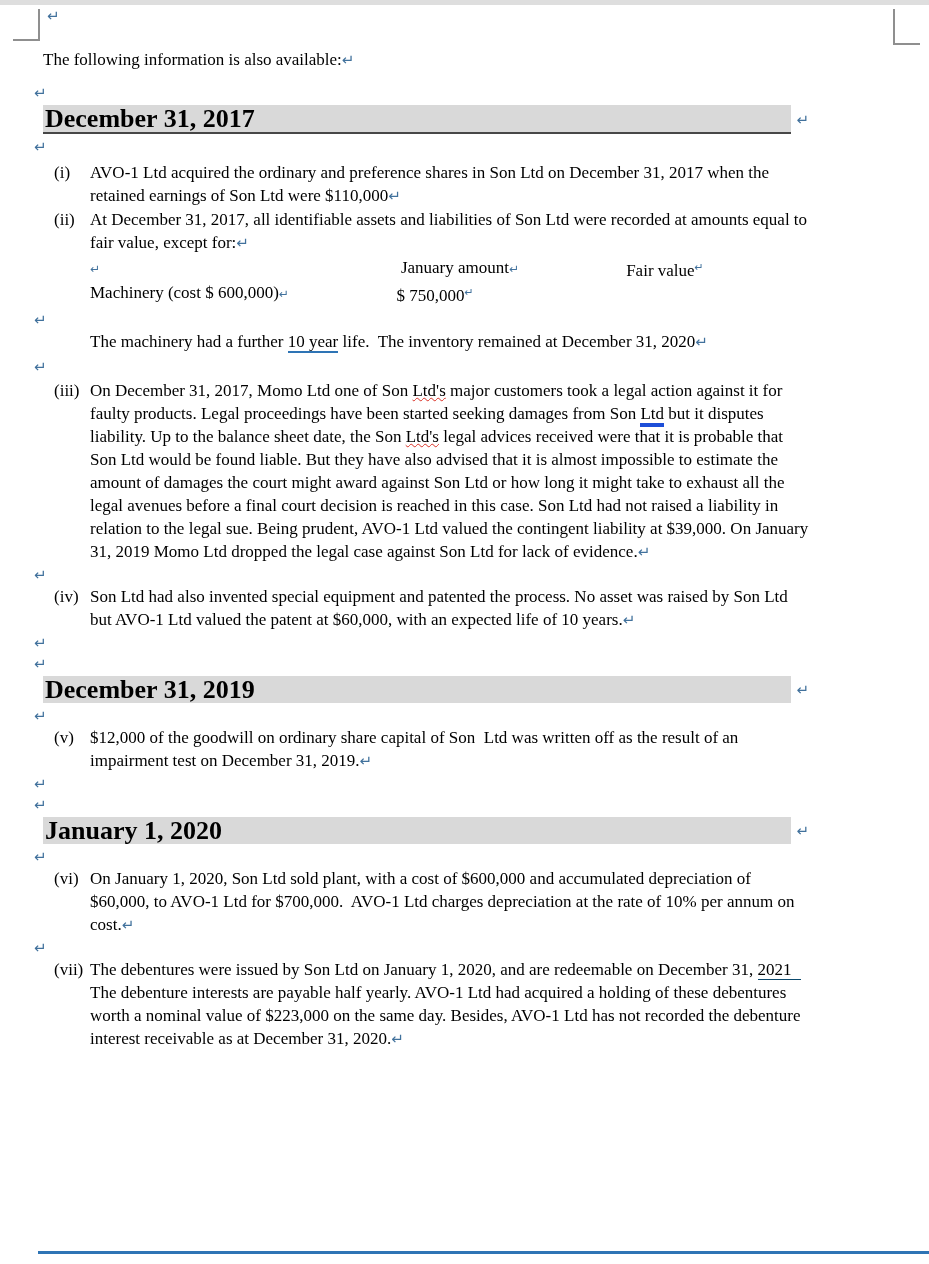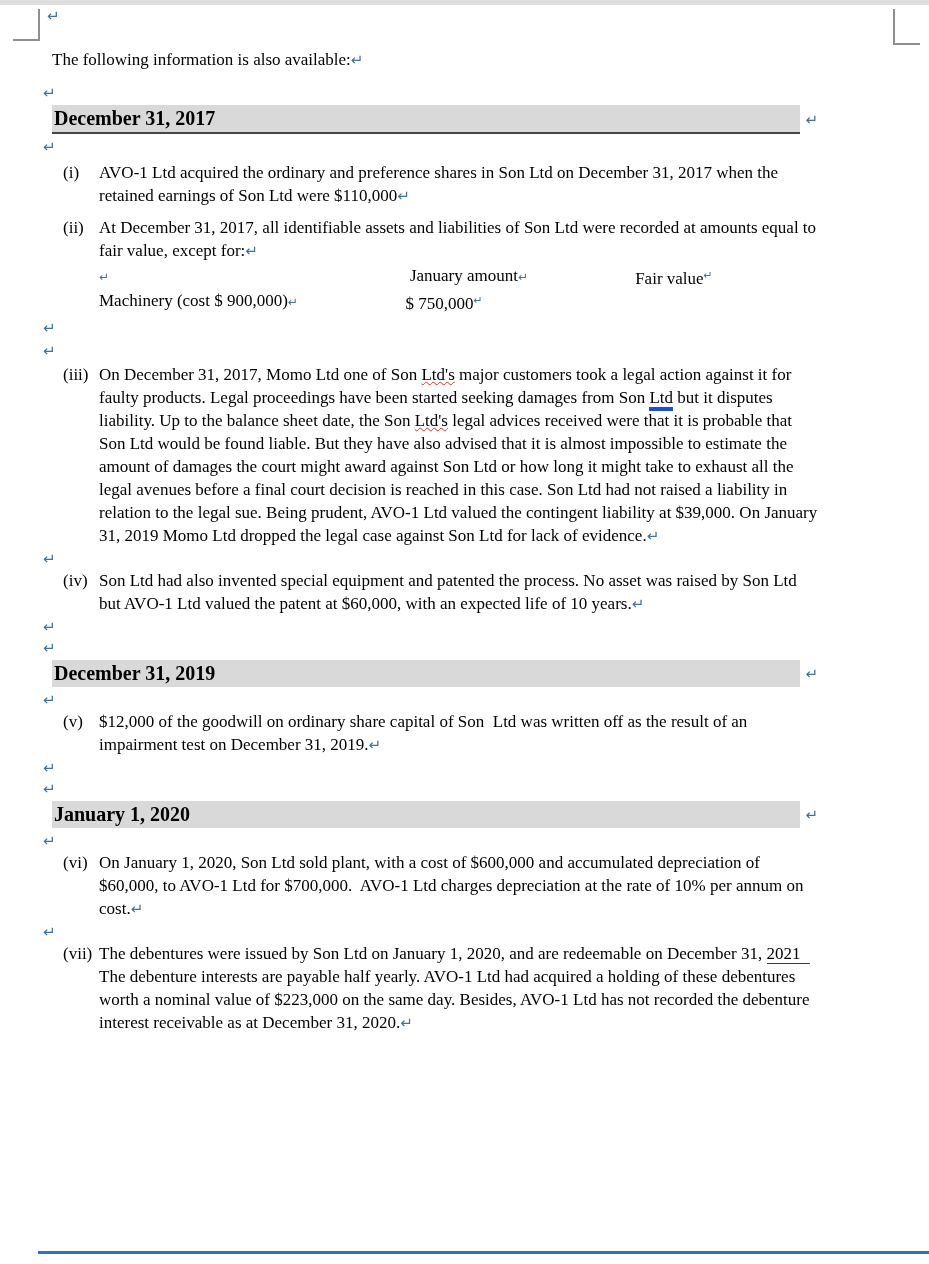--- a/index.html
+++ b/index.html
@@ -19,29 +19,29 @@
     border-left:2px solid var(--crop-mark,#8f8f8f);
     border-bottom:2px solid var(--crop-mark,#8f8f8f);
   }
   .pilc {
     color:var(--pilcrow,#41719c); font-size:15px;
     font-family:"DejaVu Sans","Liberation Sans",sans-serif;
   }
   .pilc.small { font-size:12px; }
   .pilc.sup { font-size:11px; vertical-align:5px; }
   .first-pilc { position:absolute; top:7px; left:47px; }
-  .content { position:absolute; top:48px; left:52px; width:766px; }
+  .content { position:absolute; top:48px; left:43px; width:766px; }
   p { margin:0; }
   .line { line-height:23px; }
   .t { white-space:pre-wrap; }
   .pline { height:21px; line-height:21px; margin-left:-9px; }
   .heading-row { display:flex; align-items:center; margin-top:2px; }
   .heading-bar {
     flex:1; background:var(--heading-bg,#d9d9d9);
-    font-weight:bold; font-size:20px; line-height:25px; padding:1px 4px 1px 2px;
+    font-weight:bold; font-size:26px; line-height:25px; padding:1px 4px 1px 2px;
   }
   .heading-bar.ruled { border-bottom:2px solid #474747; }
   .heading-row .pilc { margin-left:5px; }
   .li { display:flex; line-height:23px; }
   .li-num { flex:0 0 47px; padding-left:11px; box-sizing:border-box; }
   .li-text { flex:1; }
   .trow { display:flex; margin-left:47px; line-height:22px; }
   .tlabel { width:255px; }
   .tcarry { width:230px; text-align:center; }
   .tfair  { width:180px; text-align:center; }
@@ -50,21 +50,21 @@
   .u-black { border-bottom:4px solid #1d4ed8;font-family:Liberation Serif, serif; }
   .u-ext { border-bottom:1px solid #0c4a6e; padding-right:9px; }
   .sq-red {
     text-decoration-line:underline; text-decoration-style:wavy;
     text-decoration-color:var(--squiggle-red,#d93025); text-decoration-thickness:1px;
   }
   .bottom-rule {
     position:absolute; left:38px; right:0; top:1251px; height:3px;
     background:var(--bottom-rule,#2e74b5);
   }
-  .mt4 { margin-top:4px; } .mt8 { margin-top:8px; } .mt10 { margin-top:10px; } .mt2 { margin-top:2px; }
+  .mt4 { margin-top:4px; } .mt8 { } .mt10 { margin-top:10px; } .mt2 { margin-top:2px; }
 </style>
 </head>
 <body>
 
 <div class="page">
   <div class="top-strip"></div>
   <div class="crop-tl"></div>
   <div class="crop-tr"></div>
   <span class="pilc first-pilc">↵</span>
 
@@ -92,26 +92,27 @@
     </div>
 
     <div class="trow mt2">
       <div class="tlabel"><span class="pilc small">↵</span></div>
       <div class="tcarry"><span>January amount</span><span class="pilc small">↵</span></div>
       <div class="tfair"><span>Fair value</span><span class="pilc sup">↵</span></div>
     </div>
 
 
     <div class="trow">
-      <div class="tlabel"><span>Machinery (cost $ 900,000)</span><span class="pilc small">↵</span></div>
+      <div class="tlabel"><span>Machinery (cost $ 600,000)</span><span class="pilc small">↵</span></div>
       <div class="tfair"><span>$ 750,000</span><span class="pilc sup">↵</span></div>
     </div>
 
     <div class="pline mt2"><span class="pilc">↵</span></div>
 
+    <p class="indent"><span class="t">The machinery had a further </span><span class="u-blue t">10 year</span><span class="t"> life.  The inventory remained at December 31, 2020</span><span class="pilc">↵</span></p>
 
     <div class="pline mt2"><span class="pilc">↵</span></div>
 
     <div class="li mt2">
       <span class="li-num">(iii)</span>
       <span class="li-text"><span class="t">On December 31, 2017, Momo Ltd one of Son </span><span class="sq-red t">Ltd's</span><span class="t"> major customers took a legal action against it for faulty products. Legal proceedings have been started seeking damages from Son </span><span class="u-black t">Ltd</span><span class="t"> but it disputes liability. Up to the balance sheet date, the Son </span><span class="sq-red t">Ltd's</span><span class="t"> legal advices received were that it is probable that Son Ltd would be found liable. But they have also advised that it is almost impossible to estimate the amount of damages the court might award against Son Ltd or how long it might take to exhaust all the legal avenues before a final court decision is reached in this case. Son Ltd had not raised a liability in relation to the legal sue. Being prudent, AVO-1 Ltd valued the contingent liability at $39,000. On January 31, 2019 Momo Ltd dropped the legal case against Son Ltd for lack of evidence.</span><span class="pilc">↵</span></span>
     </div>
 
     <div class="pline"><span class="pilc">↵</span></div>
 

